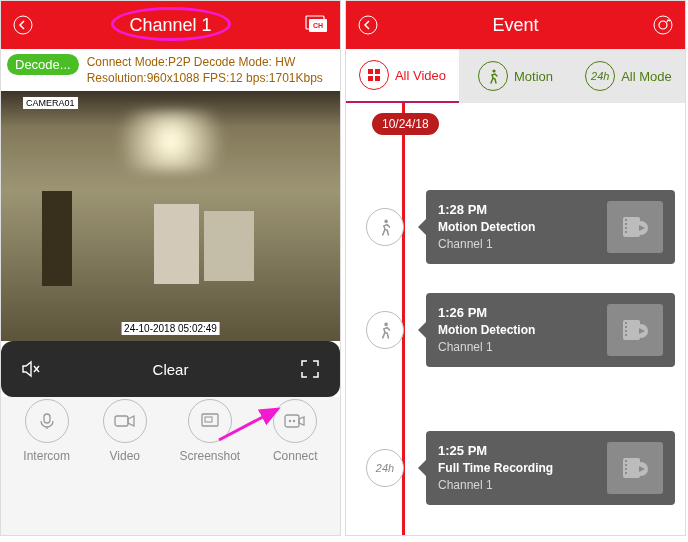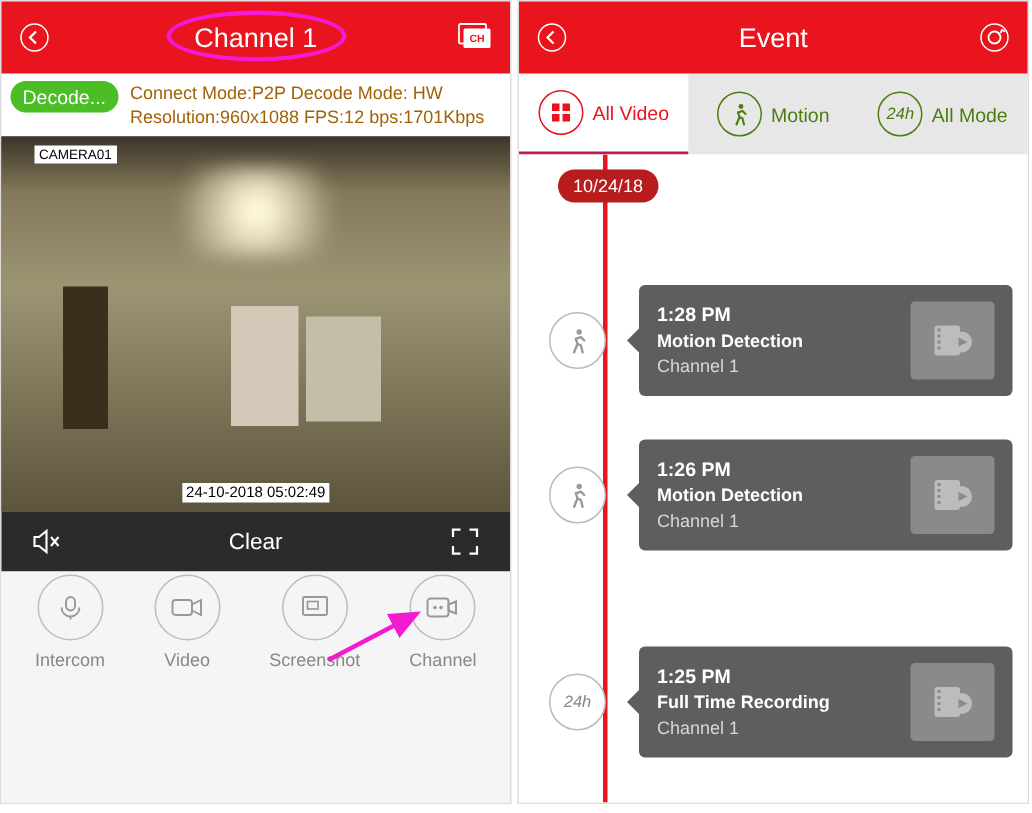--- a/index.html
+++ b/index.html
@@ -20,21 +20,21 @@
   .badge { background: #4bbe26; color: #fff; padding: 3px 8px; border-radius: 12px; font-size: 13px; }
   .info-text { color: #a16207; flex: 1; line-height: 1.35; font-size: 12px; }
   .video { position: relative; width: 100%; height: 250px; background: #262626; }
   .frame { position: absolute; inset: 0; }
   .frame-bg { position: absolute; top:0; left:0; right:0; bottom:0;
     background: linear-gradient(180deg,#3c3428 0%, #83795a 15%, #9c9574 40%, #5c543b 100%); }
   .frame .camtag { position: absolute; top: 6px; left: 22px; background: #fff; color:#000; font-size: 9px; padding:1px 3px; }
   .frame .ts { position:absolute; bottom: 6px; left:50%; transform:translateX(-50%); background:#fff; color:#000; font-size:10px; padding:1px 3px; }
   .blur { position:absolute; top:20px; left:50%; transform:translateX(-50%); width:140px; height:60px; background:radial-gradient(circle,#fff8da 10%,#ded38e00 70%); filter:blur(6px);}
   .shelf { position:absolute; background:#d2c9b8; }
-  .controls { height: 40px; background: #2b2b2b; color: #fff; display: flex; align-items: center; justify-content: space-between; padding: 0 18px; font-size: 15px; }
+  .controls { height: 56px; background: #2b2b2b; color: #fff; display: flex; align-items: center; justify-content: space-between; padding: 0 18px; font-size: 15px; border-radius: 12px; }
   .cicon { width: 24px; height: 24px; display:flex; align-items:center; justify-content:center;}
   .toolbar { flex: 1; background: #f5f5f5; display: flex; align-items: flex-start; justify-content: space-around; padding: 2px 6px; }
   .tbtn { display: flex; flex-direction: column; align-items: center; gap: 6px; color: #888; font-size: 12px; cursor:pointer;}
   .tbtn .ring { width: 44px; height: 44px; border: 1.5px solid #bdbdbd; border-radius: 50%; display:flex; align-items:center; justify-content:center;}
   .arrow-annot { position: absolute; pointer-events:none; }
   
   .tabs { display: flex; background: #eee; height: 54px; }
   .tab { flex:1; display:flex; align-items:center; justify-content:center; gap:6px; color:#4d7c0f; font-size:13px; cursor:pointer; background:#e7e7e7;}
   .tab.active { color:#e9141e; background:#fff; border-bottom:2px solid #be185d;}
   .tab .ticon { width:30px; height:30px; border:1.5px solid currentColor; border-radius:50%; display:flex; align-items:center; justify-content:center; font-size:11px;}
@@ -138,21 +138,21 @@
     </div>
     <div class="tbtn">
       <div class="ring">
           <svg width="22" height="16" viewBox="0 0 22 16">
             <rect x="1" y="2" width="14" height="12" rx="2" fill="none" stroke="#999" stroke-width="1.3"></rect>
             <circle cx="6" cy="8" r="1.2" fill="#999"></circle>
             <circle cx="10" cy="8" r="1.2" fill="#999"></circle>
             <path d="M15 6l5-2v8l-5-2z" fill="none" stroke="#999" stroke-width="1.3"></path>
           </svg>
         </div>
-      <span>Channel</span>
+      <span>Connect</span>
     </div>
   </div>
 </div>
 
 <svg class="arrow-annot" style="left:214px;top:405px;" width="80" height="40">
   <defs>
       <marker id="ah" markerWidth="8" markerHeight="8" refX="6" refY="3" orient="auto">
         <path d="M0 0l7 3-7 3z" fill="#f31ad1"></path>
       </marker>
     </defs>

